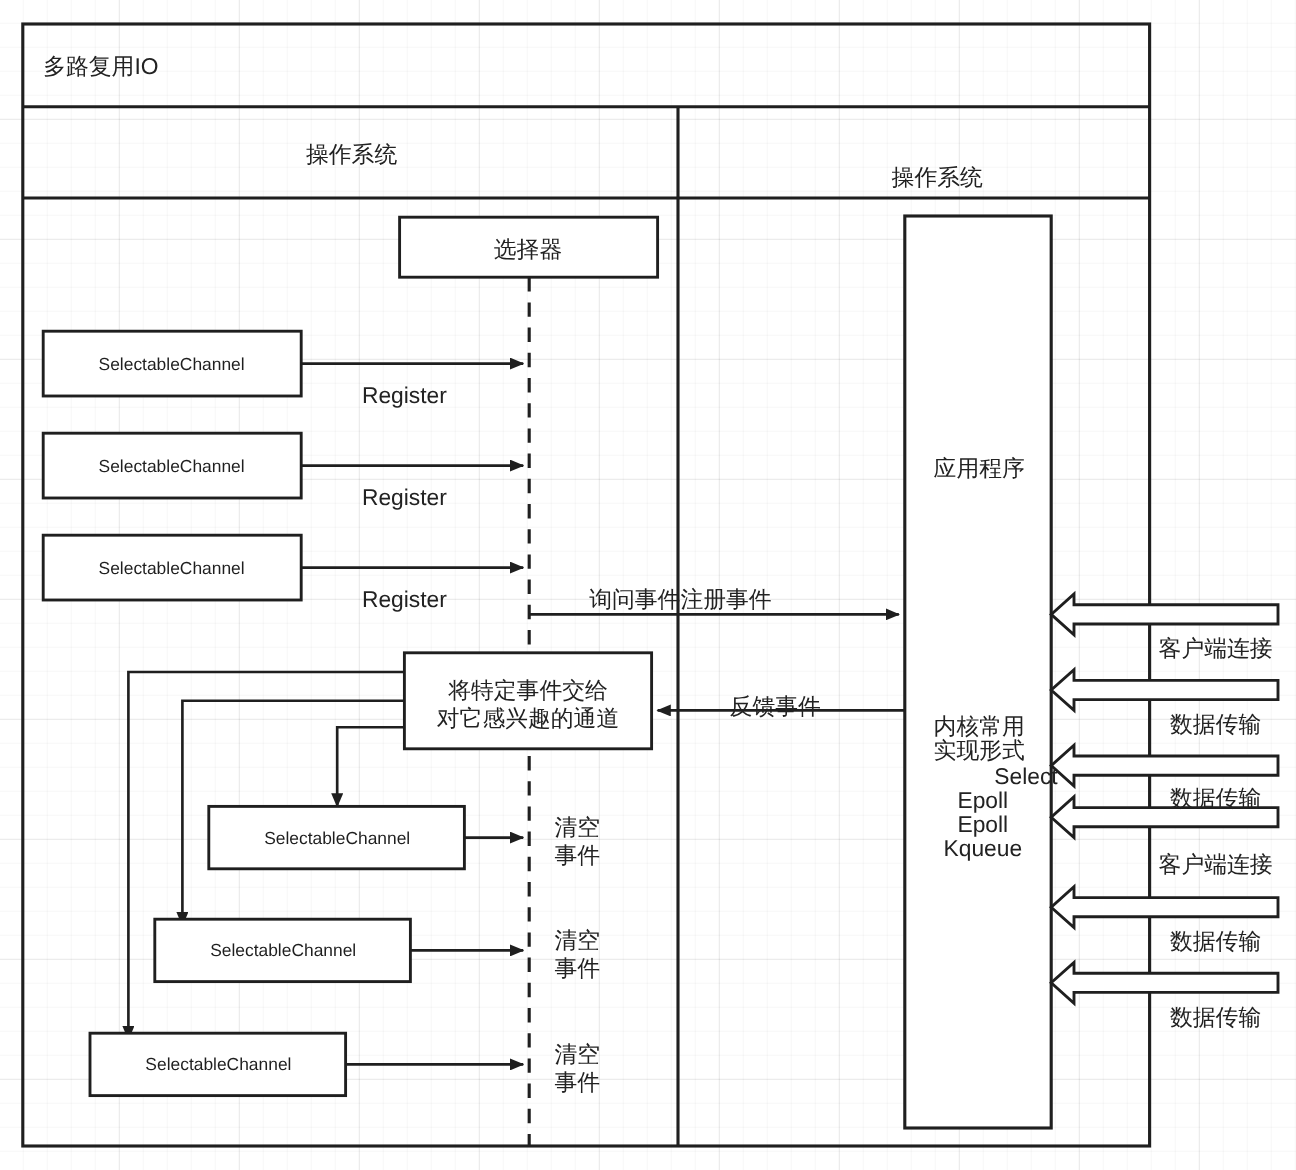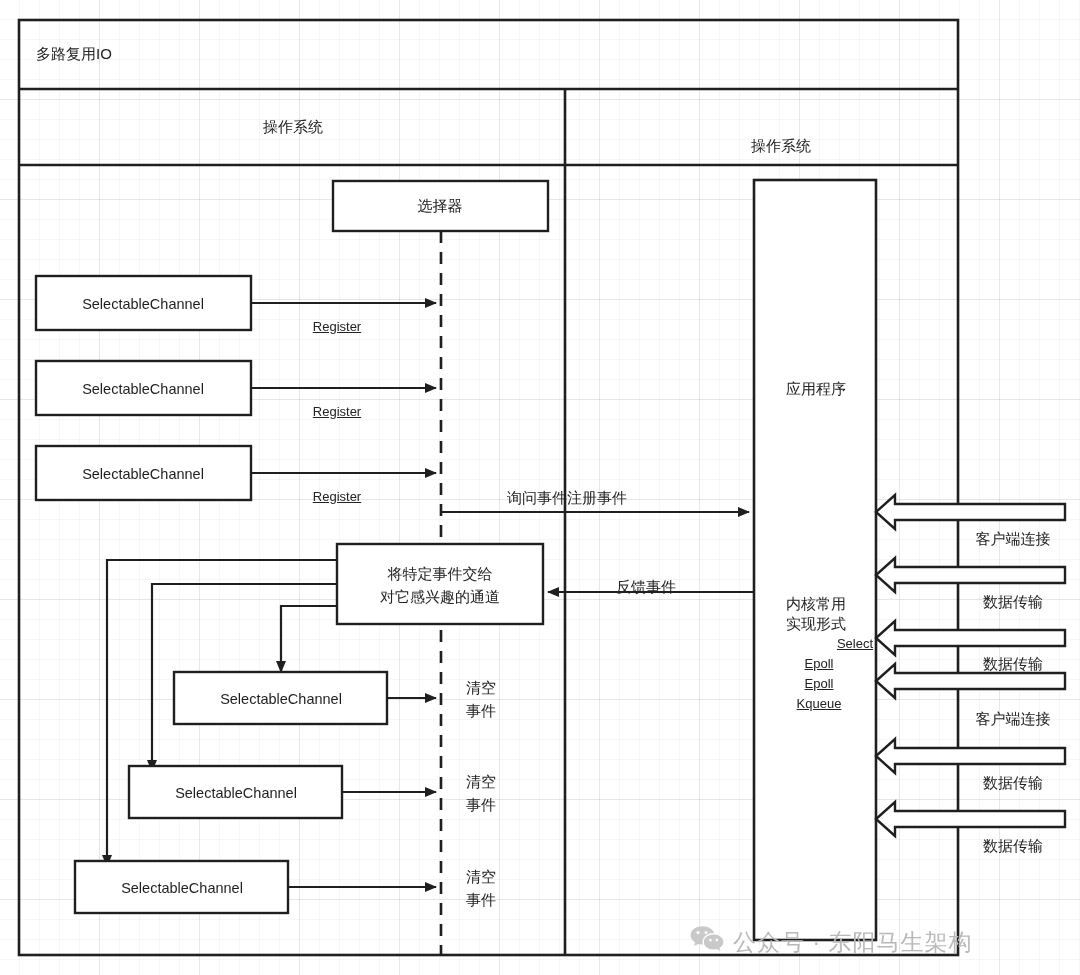--- a/index.html
+++ b/index.html
@@ -32,22 +32,22 @@
     height: 975px;
   }
   .lbl {
     position: absolute;
     color: #222222;
     line-height: 1.25;
     white-space: pre;
     text-align: center;
     pointer-events: none;
   }
-  .lbl-cn { font-size: 15px; }
-  .lbl-en { font-size: 13px; text-decoration: underline; }
+  .lbl-cn { font-size: 19px; }
+  .lbl-en { font-size: 19px; }
   .box-label {
     font-size: 14.5px;
     color: #1f1f1f;
   }
   .watermark {
     position: absolute;
     left: 690px;
     top: 925px;
     display: flex;
     align-items: center;
@@ -187,29 +187,14 @@
   <div class="lbl lbl-en center-x" style="left:819px; top:676px;">Epoll</div>
   <div class="lbl lbl-en center-x" style="left:819px; top:696px;">Kqueue</div>
 
   <div class="lbl lbl-cn center-x" style="left:1013px; top:530px;">客户端连接</div>
   <div class="lbl lbl-cn center-x" style="left:1013px; top:593px;">数据传输</div>
   <div class="lbl lbl-cn center-x" style="left:1013px; top:655px;">数据传输</div>
   <div class="lbl lbl-cn center-x" style="left:1013px; top:710px;">客户端连接</div>
   <div class="lbl lbl-cn center-x" style="left:1013px; top:774px;">数据传输</div>
   <div class="lbl lbl-cn center-x" style="left:1013px; top:837px;">数据传输</div>
 
-  <div class="watermark">
-    <span class="wechat-ico">
-      <svg width="34" height="28" viewBox="0 0 34 28" xmlns="http://www.w3.org/2000/svg">
-        <g fill="#c9c9c9">
-          <path d="M12,1.2 C5.6,1.2 0.6,5.3 0.6,10.3 C0.6,13.2 2.3,15.8 5,17.5 L3.9,21.1 L8.1,19 C9.3,19.3 10.6,19.5 12,19.5 C12.3,19.5 12.6,19.5 12.9,19.5 C12.6,18.7 12.5,17.9 12.5,17 C12.5,12 17.4,8 23.4,8 C23.6,8 23.9,8 24.1,8 C23.2,4.1 18.1,1.2 12,1.2 z"></path>
-          <circle cx="8" cy="7.6" r="1.55" fill="#ffffff"></circle>
-          <circle cx="16" cy="7.6" r="1.55" fill="#ffffff"></circle>
-          <path d="M33.4,17 C33.4,12.9 29,9.5 23.6,9.5 C18.2,9.5 13.8,12.9 13.8,17 C13.8,21.2 18.2,24.5 23.6,24.5 C24.7,24.5 25.8,24.4 26.8,24.1 L30.3,25.9 L29.4,22.8 C31.8,21.4 33.4,19.4 33.4,17 z"></path>
-          <circle cx="20.4" cy="15.1" r="1.3" fill="#ffffff"></circle>
-          <circle cx="26.9" cy="15.1" r="1.3" fill="#ffffff"></circle>
-        </g>
-      </svg>
-    </span>
-    <span>公众号 · 东阳马生架构</span>
-  </div>
 
 </div>
 
 </body></html>

